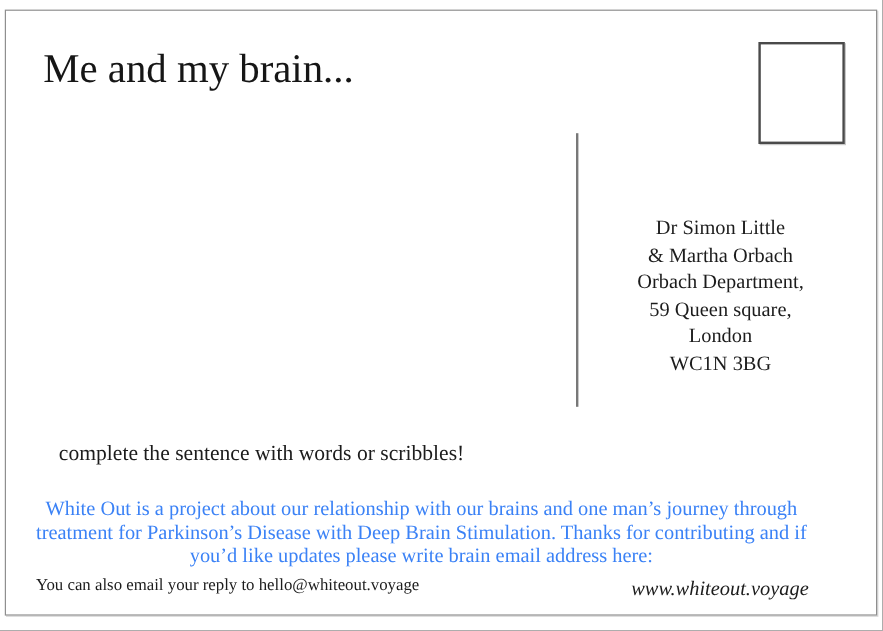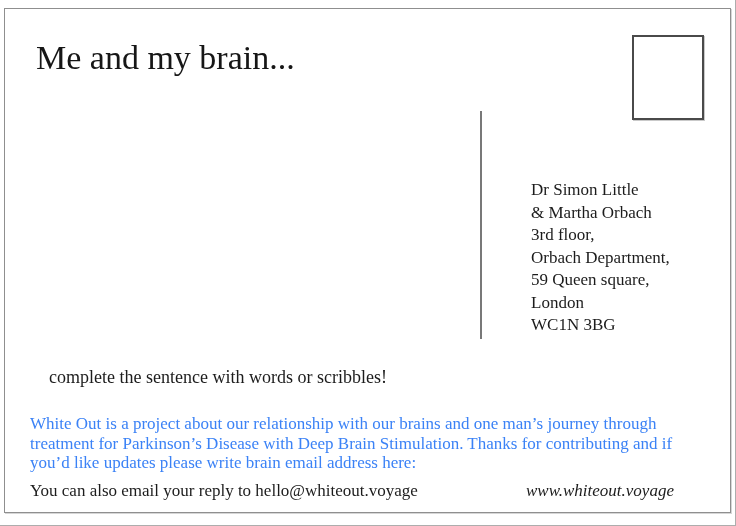--- a/index.html
+++ b/index.html
@@ -1,15 +1,15 @@
 <!DOCTYPE html>
 <html><head>
 <meta charset="utf-8">
 <style>
-  * { margin: 0; padding: 0; box-sizing: border-box; }
+  * { margin: 0; padding: 0; box-sizing: border-box; text-align: center; }
   html, body { background: #ffffff; }
   body {
     font-family: "Liberation Serif", "DejaVu Serif", serif;
     color: #1c1c1c;
   }
   .page {
     position: relative;
     width: 736px;
     height: 526px;
     background: #ffffff;
@@ -78,21 +78,21 @@
     top: 405px;
     font-size: 17px;
     line-height: 19.5px;
     color: #3b82f6;
   }
   .footer-about div { white-space: nowrap; }
   .email-note {
     position: absolute;
     left: 25px;
     top: 472px;
-    font-size: 17px;
+    font-size: 14px;
     white-space: nowrap;
   }
   .website {
     position: absolute;
     left: 521px;
     top: 472px;
     font-size: 17px;
     white-space: nowrap;
     font-style: italic;
   }
@@ -105,21 +105,20 @@
 
     <div class="title">Me and my brain...</div>
 
     <div class="stamp-box"></div>
 
     <div class="divider"></div>
 
     <div class="address">
       <div>Dr Simon Little</div>
       <div>&amp; Martha Orbach</div>
-      <div>3rd floor,</div>
       <div>Orbach Department,</div>
       <div>59 Queen square,</div>
       <div>London</div>
       <div>WC1N 3BG</div>
     </div>
 
     <div class="prompt">complete the sentence with words or scribbles!</div>
 
     <div class="footer-about">
       <div>White Out is a project about our relationship with our brains and one man’s journey through</div>

